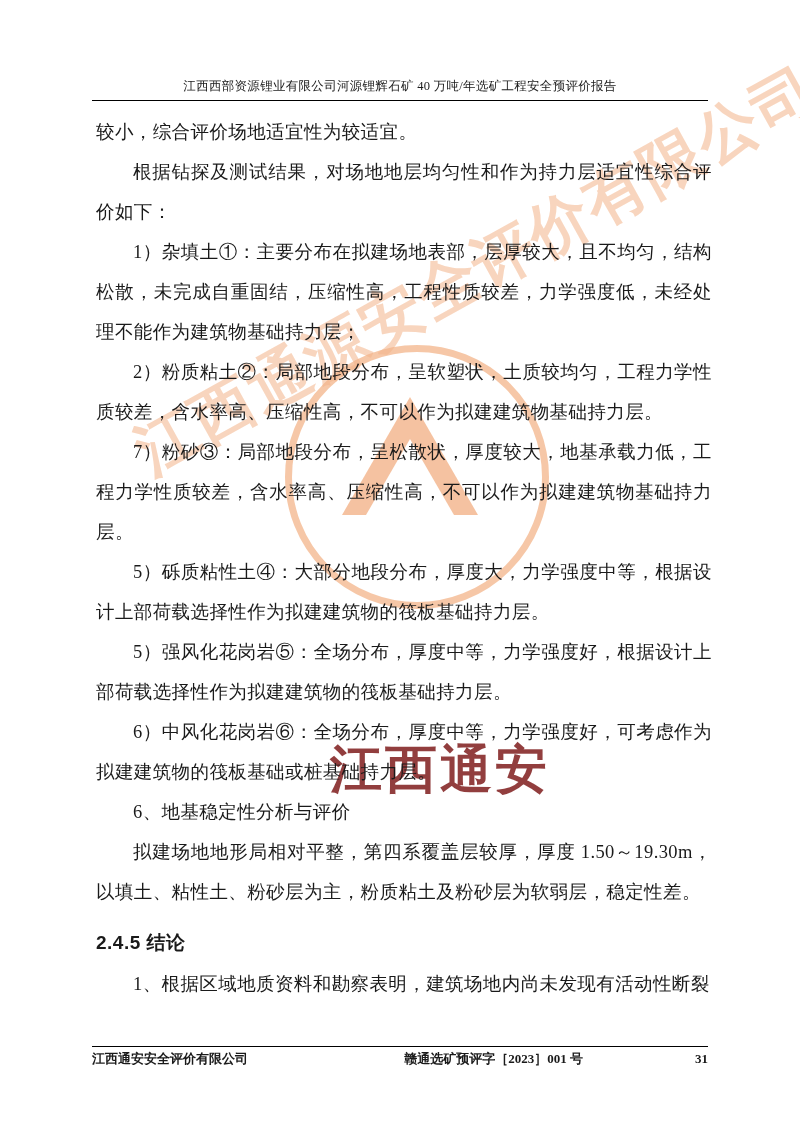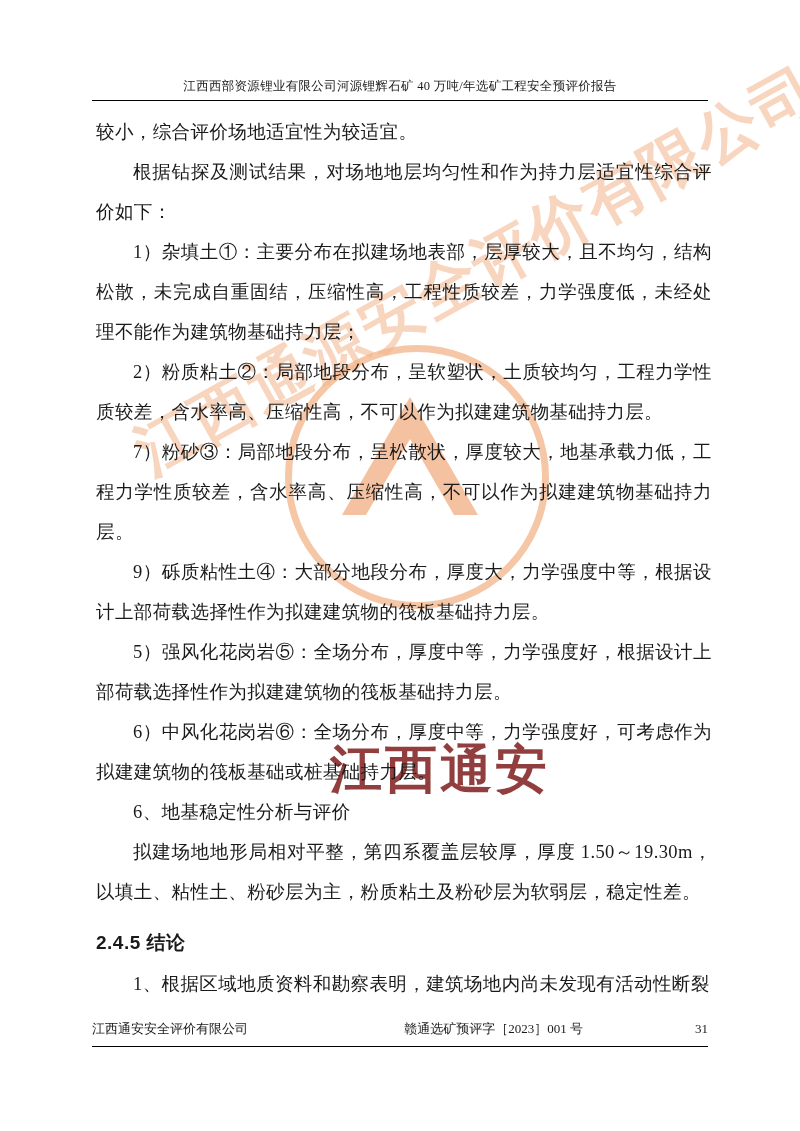--- a/index.html
+++ b/index.html
@@ -147,26 +147,27 @@
     position: absolute;
     left: 92px;
     top: 1046px;
     width: 616px;
     height: 1px;
     background: #000;
   }
   .footer {
     position: absolute;
     left: 92px;
-    top: 1020px;
+    top: 1050px;
     width: 616px;
     display: flex;
     justify-content: space-between;
     align-items: baseline;
     font-size: 13px;
+    font-weight: bold;
   }
   .footer-center { margin-left: 44px; }
   .footer-right { font-family: "Liberation Serif", serif; }
 </style>
 </head>
 <body>
 
 <div class="page">
 
   <div class="watermark">
@@ -180,21 +181,21 @@
 
     <div class="header">江西西部资源锂业有限公司河源锂辉石矿 40 万吨/年选矿工程安全预评价报告</div>
     <div class="header-rule"></div>
 
     <div class="body">
       <p class="para">较小，综合评价场地适宜性为较适宜。</p>
       <p class="para indent">根据钻探及测试结果，对场地地层均匀性和作为持力层适宜性综合评价如下：</p>
       <p class="para indent">1）杂填土①：主要分布在拟建场地表部，层厚较大，且不均匀，结构松散，未完成自重固结，压缩性高，工程性质较差，力学强度低，未经处理不能作为建筑物基础持力层；</p>
       <p class="para indent">2）粉质粘土②：局部地段分布，呈软塑状，土质较均匀，工程力学性质较差，含水率高、压缩性高，不可以作为拟建建筑物基础持力层。</p>
       <p class="para indent">7）粉砂③：局部地段分布，呈松散状，厚度较大，地基承载力低，工程力学性质较差，含水率高、压缩性高，不可以作为拟建建筑物基础持力层。</p>
-      <p class="para indent">9）砾质粘性土④：大部分地段分布，厚度大，力学强度中等，根据设计上部荷载选择性作为拟建建筑物的筏板基础持力层。</p>
+      <p class="para indent">5）砾质粘性土④：大部分地段分布，厚度大，力学强度中等，根据设计上部荷载选择性作为拟建建筑物的筏板基础持力层。</p>
       <p class="para indent">5）强风化花岗岩⑤：全场分布，厚度中等，力学强度好，根据设计上部荷载选择性作为拟建建筑物的筏板基础持力层。</p>
       <p class="para indent">6）中风化花岗岩⑥：全场分布，厚度中等，力学强度好，可考虑作为拟建建筑物的筏板基础或桩基础持力层。</p>
       <p class="para indent">6、地基稳定性分析与评价</p>
       <p class="para indent">拟建场地地形局相对平整，第四系覆盖层较厚，厚度 1.50～19.30m，以填土、粘性土、粉砂层为主，粉质粘土及粉砂层为软弱层，稳定性差。</p>
 
       <h3 class="heading">2.4.5  结论</h3>
 
       <p class="para indent">1、根据区域地质资料和勘察表明，建筑场地内尚未发现有活动性断裂</p>
     </div>
 

